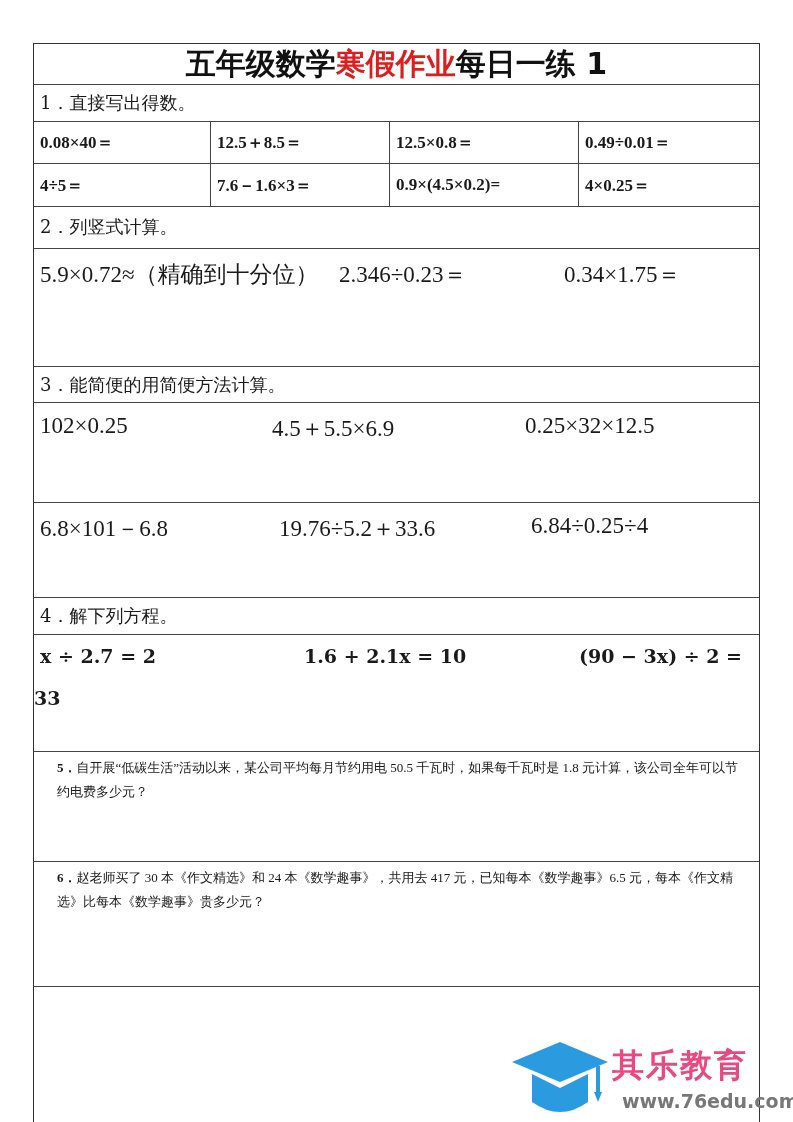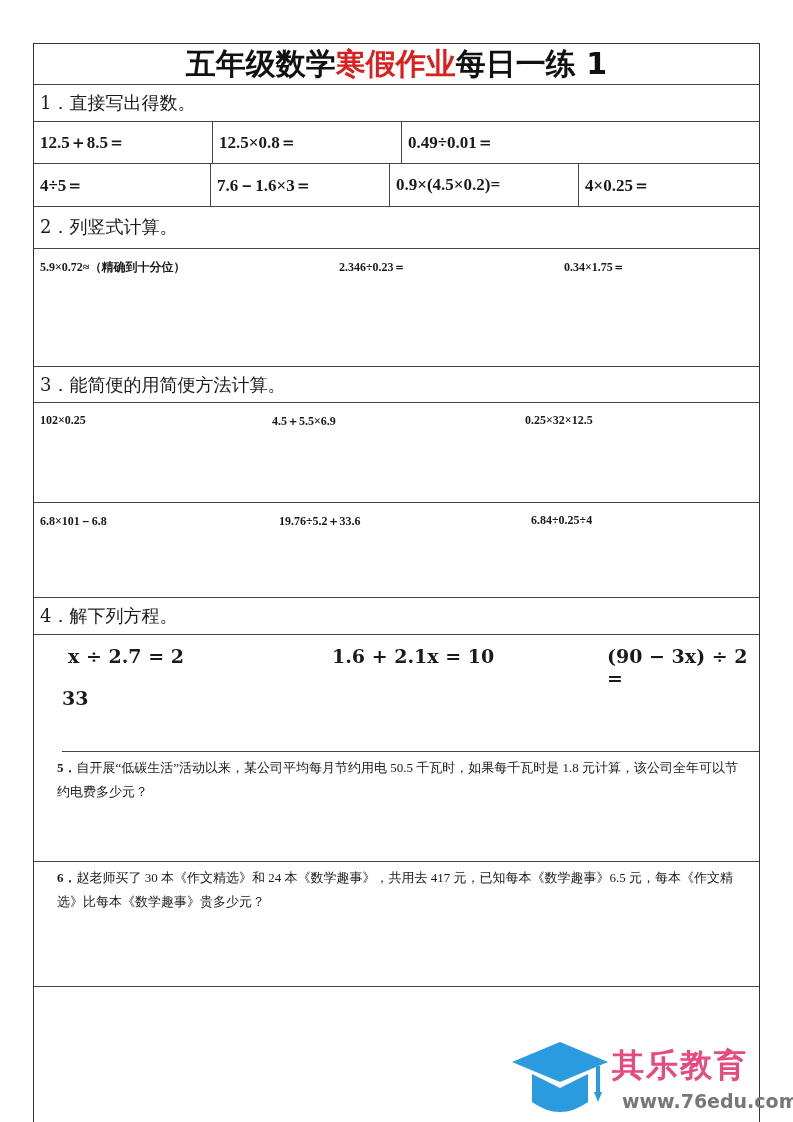--- a/index.html
+++ b/index.html
@@ -19,41 +19,42 @@
   }
   .title .hl { color: #d9201f; }
   .heading { font-size: 18px; padding-left: 6px; line-height: 36px; font-family: "DejaVu Serif", serif; }
   .grid4 { display: flex; height: 100%; }
   .grid4 .cell {
     border-right: 1.5px solid #444; box-sizing: border-box; font-weight: bold; font-size: 17px;
     padding-left: 6px; display: flex; align-items: center;
   }
   .grid4 .cell:last-child { border-right: none; }
   .probs { position: relative; height: 100%; }
-  .prob { position: absolute; top: 10px; font-weight: bold; font-size: 12px; }
+  .prob { position: absolute; top: 10px; font-weight: normal; font-size: 23px; }
   .eq { position: absolute; font-weight: bold; font-size: 19px; font-family: "DejaVu Serif", serif; }
   .para { font-size: 13px; line-height: 24px; padding: 4px 8px 0 7px; margin-left: 16px; }
   .para b { font-weight: bold; }
   .logo { position: absolute; left: 510px; top: 1040px; width: 280px; height: 80px; }
   .logo-text { position: absolute; left: 102px; top: 4px; font-family: "DejaVu Sans", sans-serif; font-weight: bold; font-size: 32px; color: #e84a7f; letter-spacing: 2px; }
   .logo-url { position: absolute; left: 112px; top: 50px; font-family: "DejaVu Sans", sans-serif; font-weight: bold; font-size: 19px; color: #777; }
 </style>
 </head>
 <body>
 
 <div class="sheet">
 
   <div class="row title" style="top:0;height:41px;">
     <span>五年级数学</span><span class="hl">寒假作业</span><span>每日一练 1</span>
   </div>
 
   <div class="row heading" style="top:41px;height:37px;">1．直接写出得数。</div>
 
   <div class="row" style="top:78px;height:42px;">
     <div class="grid4">
+      <div class="cell" style="width:177px">0.08×40＝</div>
       <div class="cell" style="width:179px">12.5＋8.5＝</div>
       <div class="cell" style="width:189px">12.5×0.8＝</div>
       <div class="cell" style="flex:1">0.49÷0.01＝</div>
     </div>
   </div>
 
   <div class="row" style="top:120px;height:43px;">
     <div class="grid4">
       <div class="cell" style="width:177px">4÷5＝</div>
       <div class="cell" style="width:179px">7.6－1.6×3＝</div>
@@ -85,21 +86,21 @@
   <div class="row" style="top:459px;height:95px;">
     <div class="probs">
       <span class="prob" style="left:6px">6.8×101－6.8</span>
       <span class="prob" style="left:245px">19.76÷5.2＋33.6</span>
       <span class="prob" style="left:497px">6.84÷0.25÷4</span>
     </div>
   </div>
 
   <div class="row heading" style="top:554px;height:37px;">4．解下列方程。</div>
 
-  <div class="row" style="top:591px;height:117px;margin-left:28px;">
+  <div class="row" style="top:591px;height:117px;">
     <div class="probs">
       <span class="eq" style="left:6px;top:10px">x ÷ 2.7 = 2</span>
       <span class="eq" style="left:270px;top:10px">1.6 + 2.1x = 10</span>
       <span class="eq" style="left:545px;top:10px">(90 − 3x) ÷ 2 =</span>
       <span class="eq" style="left:0;top:52px">33</span>
     </div>
   </div>
 
   <div class="row" style="top:708px;height:110px;">
     <div class="para"><b>5．</b><span>自开展“低碳生活”活动以来，某公司平均每月节约用电 50.5 千瓦时，如果每千瓦时是 1.8 元计算，该公司全年可以节约电费多少元？</span></div>

